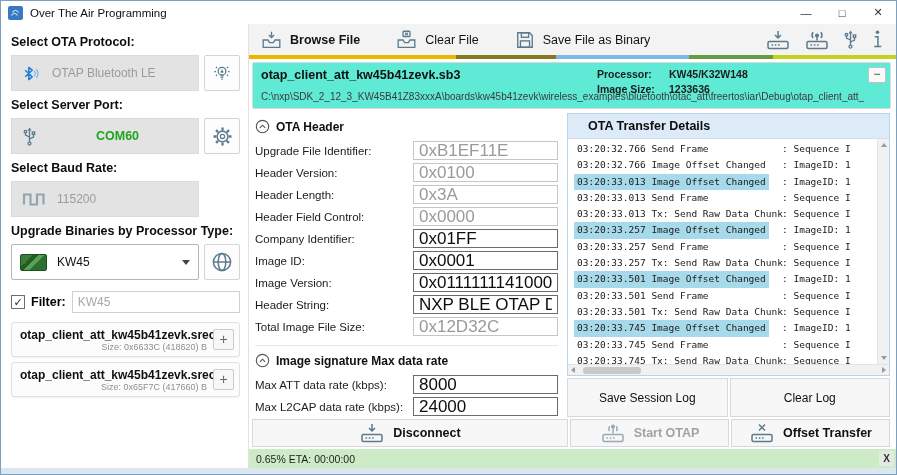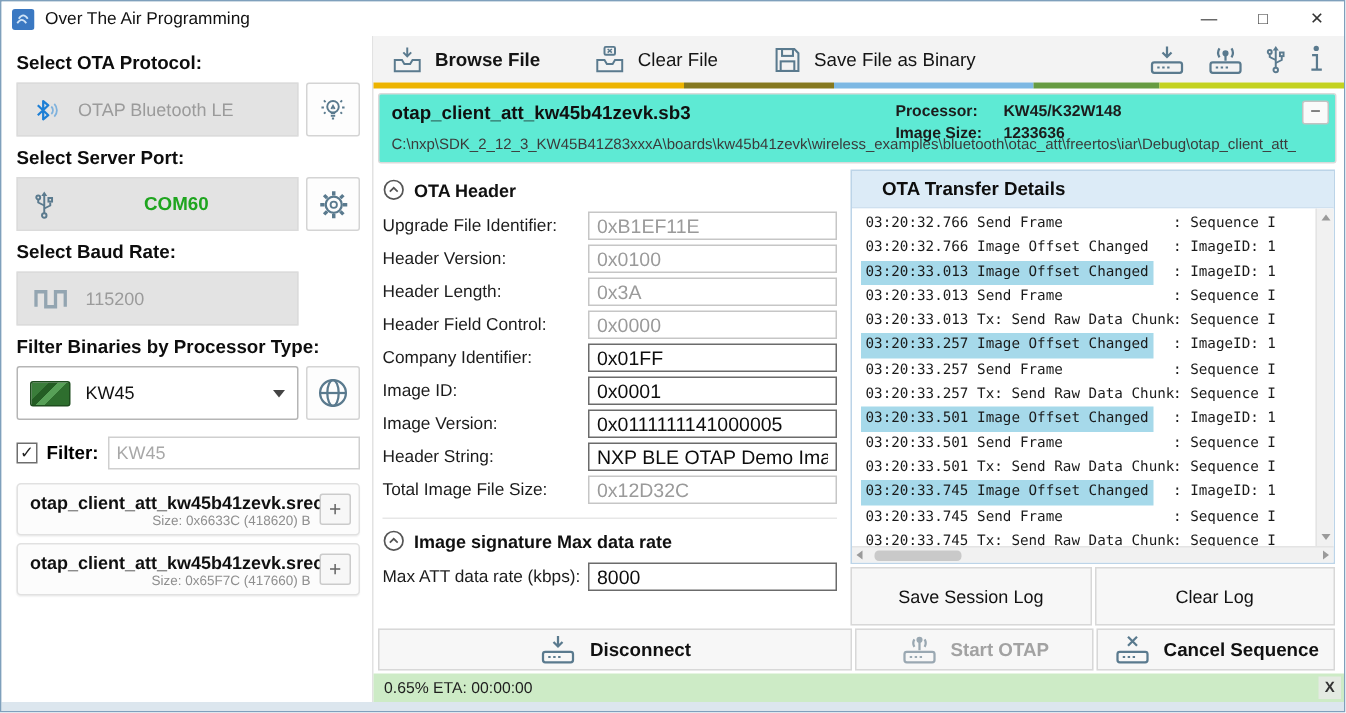--- a/index.html
+++ b/index.html
@@ -74,22 +74,22 @@
   .fi-path { font-size:10px; color:#3b3b3b; margin-top:9px; white-space:nowrap; overflow:hidden; }
   .collapse-btn { position:absolute; top:4px; right:4px; width:18px; height:16px; border:1px solid #c2c2c2;
                   background:#fafafa; font-size:12px; line-height:12px; text-align:center; color:#444; border-radius:2px; }
 
   .body-row { flex:1; display:flex; min-height:0; }
   .form-col { width:318px; flex:none; padding:4px 9px 0 6px; }
   .section-head { display:flex; align-items:center; gap:6px; margin:4px 0 7px; }
   .section-title { font-size:12px; font-weight:bold; color:#101010; }
   .field-row { display:flex; align-items:center; margin-bottom:3px; }
   .field-label { flex:1; font-size:11.5px; color:#1c1c1c; }
-  .field-input { width:166px; height:19px; border:1px solid #c6c6c6; background:#fff; color:#9a9a9a;
-                 font-size:13px; padding:0 5px; font-family:inherit; flex:none; }
+  .field-input { width:145px; height:19px; border:1px solid #c6c6c6; background:#fff; color:#9a9a9a;
+                 font-size:17px; padding:0 5px; font-family:inherit; flex:none; }
   .field-input.on { border-color:#6b6b6b; color:#0d0d0d; }
   .separator { height:1px; background:#e7e7e7; margin:9px 0 7px; }
 
   .right-col { flex:1; display:flex; flex-direction:column; min-width:0; margin:2px 6px 0 0; }
   .panel { flex:1; border:1px solid #bcd4e8; display:flex; flex-direction:column; min-height:0; }
   .panel-head { background:#dcebf7; border-bottom:1px solid #cfe0ef; font-size:12.5px; font-weight:bold;
                 padding:5px 20px; color:#0d0d0d; }
   .log-area { flex:1; background:#fff; display:flex; min-height:0; }
   .log-rows { flex:1; overflow:hidden; padding-top:2px; font-family:"DejaVu Sans Mono",monospace; min-width:0; }
   .log-row { position:relative; height:16.3px; line-height:16.3px; font-size:9.5px; color:#1a1a1a;
@@ -207,21 +207,21 @@
         <div class="big-btn baud">
           <span>
             <svg class="icn" width="24" height="16" viewBox="0 0 24 16" fill="none" stroke="#93a5b1" stroke-width="2.2">
                 <path d="M2 13.5 V3.5 H8.5 V13.5 H15 V3.5 H21.5 V13.5"></path>
               </svg>
           </span>
           <span class="lbl">115200</span>
         </div>
       </div>
 
-      <div class="heading">Filter Binaries by Processor Type:</div>
+      <div class="heading">Upgrade Binaries by Processor Type:</div>
       <div class="srow">
         <div class="dropdown">
           <span class="board-thumb"></span>
           <span class="dd-label">KW45</span>
           <span class="dd-caret"></span>
         </div>
         <div class="sq-btn">
           <span>
             <svg class="icn" width="24" height="24" viewBox="0 0 24 24" fill="none" stroke="#5a7a8e" stroke-width="1.5">
                 <circle cx="12" cy="12" r="8.6"></circle>
@@ -415,20 +415,24 @@
             </span>
             <span class="section-title">Image signature Max data rate</span>
           </div>
           <div>
 
               <div class="field-row">
                 <span class="field-label">Max ATT data rate (kbps):</span>
                 <input class="field-input on" value="8000" style="">
               </div>
 
+              <div class="field-row">
+                <span class="field-label">Max L2CAP data rate (kbps):</span>
+                <input class="field-input on" value="24000" style="">
+              </div>
             </div>
         </div>
 
         <div class="right-col">
           <div class="panel">
             <div class="panel-head">OTA Transfer Details</div>
             <div class="log-area">
               <div class="log-rows">
 
                   <div class="log-row">
@@ -543,21 +547,21 @@
           <span>Start OTAP</span>
         </div>
         <div class="action-btn cancel">
           <span>
             <svg class="icn" width="26" height="22" viewBox="0 0 26 22" fill="none" stroke="#5a7a8e" stroke-width="1.5">
                 <path d="M10 2.5 l6 6 M16 2.5 l-6 6"></path>
                 <rect x="3" y="12.5" width="20" height="7" rx="1.5"></rect>
                 <path d="M6.5 16 h1.6 M9.8 16 h1.6 M13.1 16 h1.6" stroke-width="1.3"></path>
               </svg>
           </span>
-          <span>Cancel Sequence</span>
+          <span>Offset Transfer</span>
         </div>
       </div>
 
       <div class="statusbar">
         <span class="status-text">0.65% ETA: 00:00:00</span>
         <span class="status-close">X</span>
       </div>
     </div>
   </div>
 

